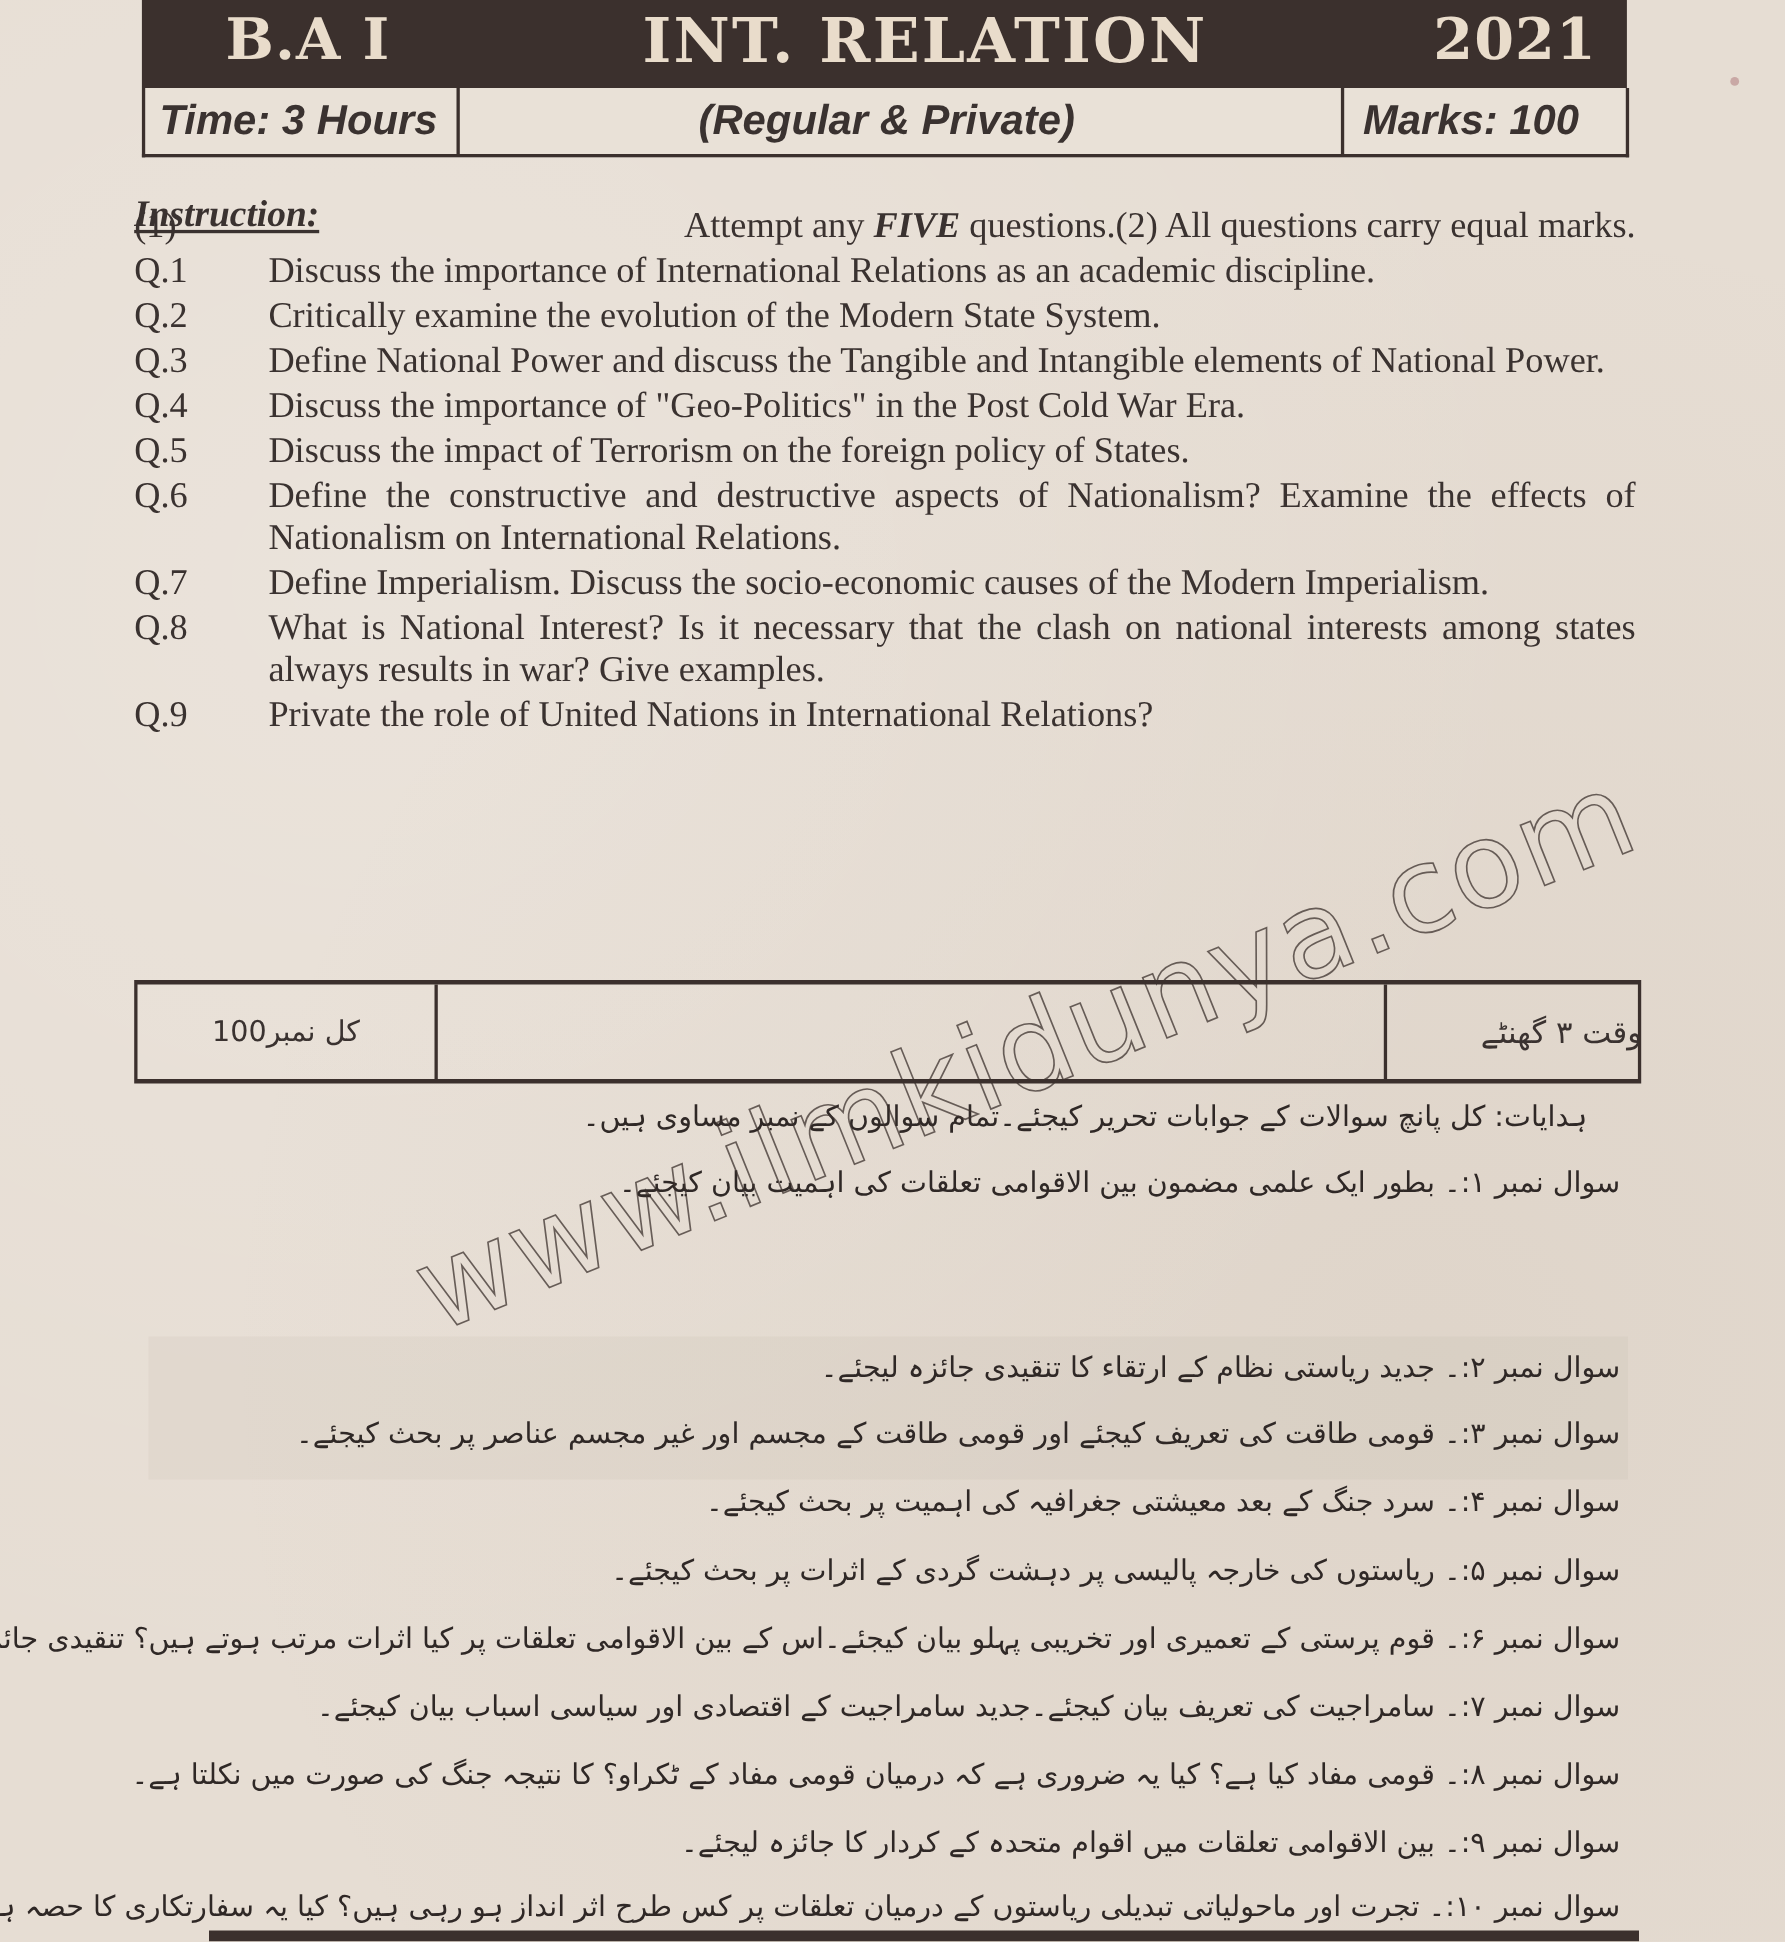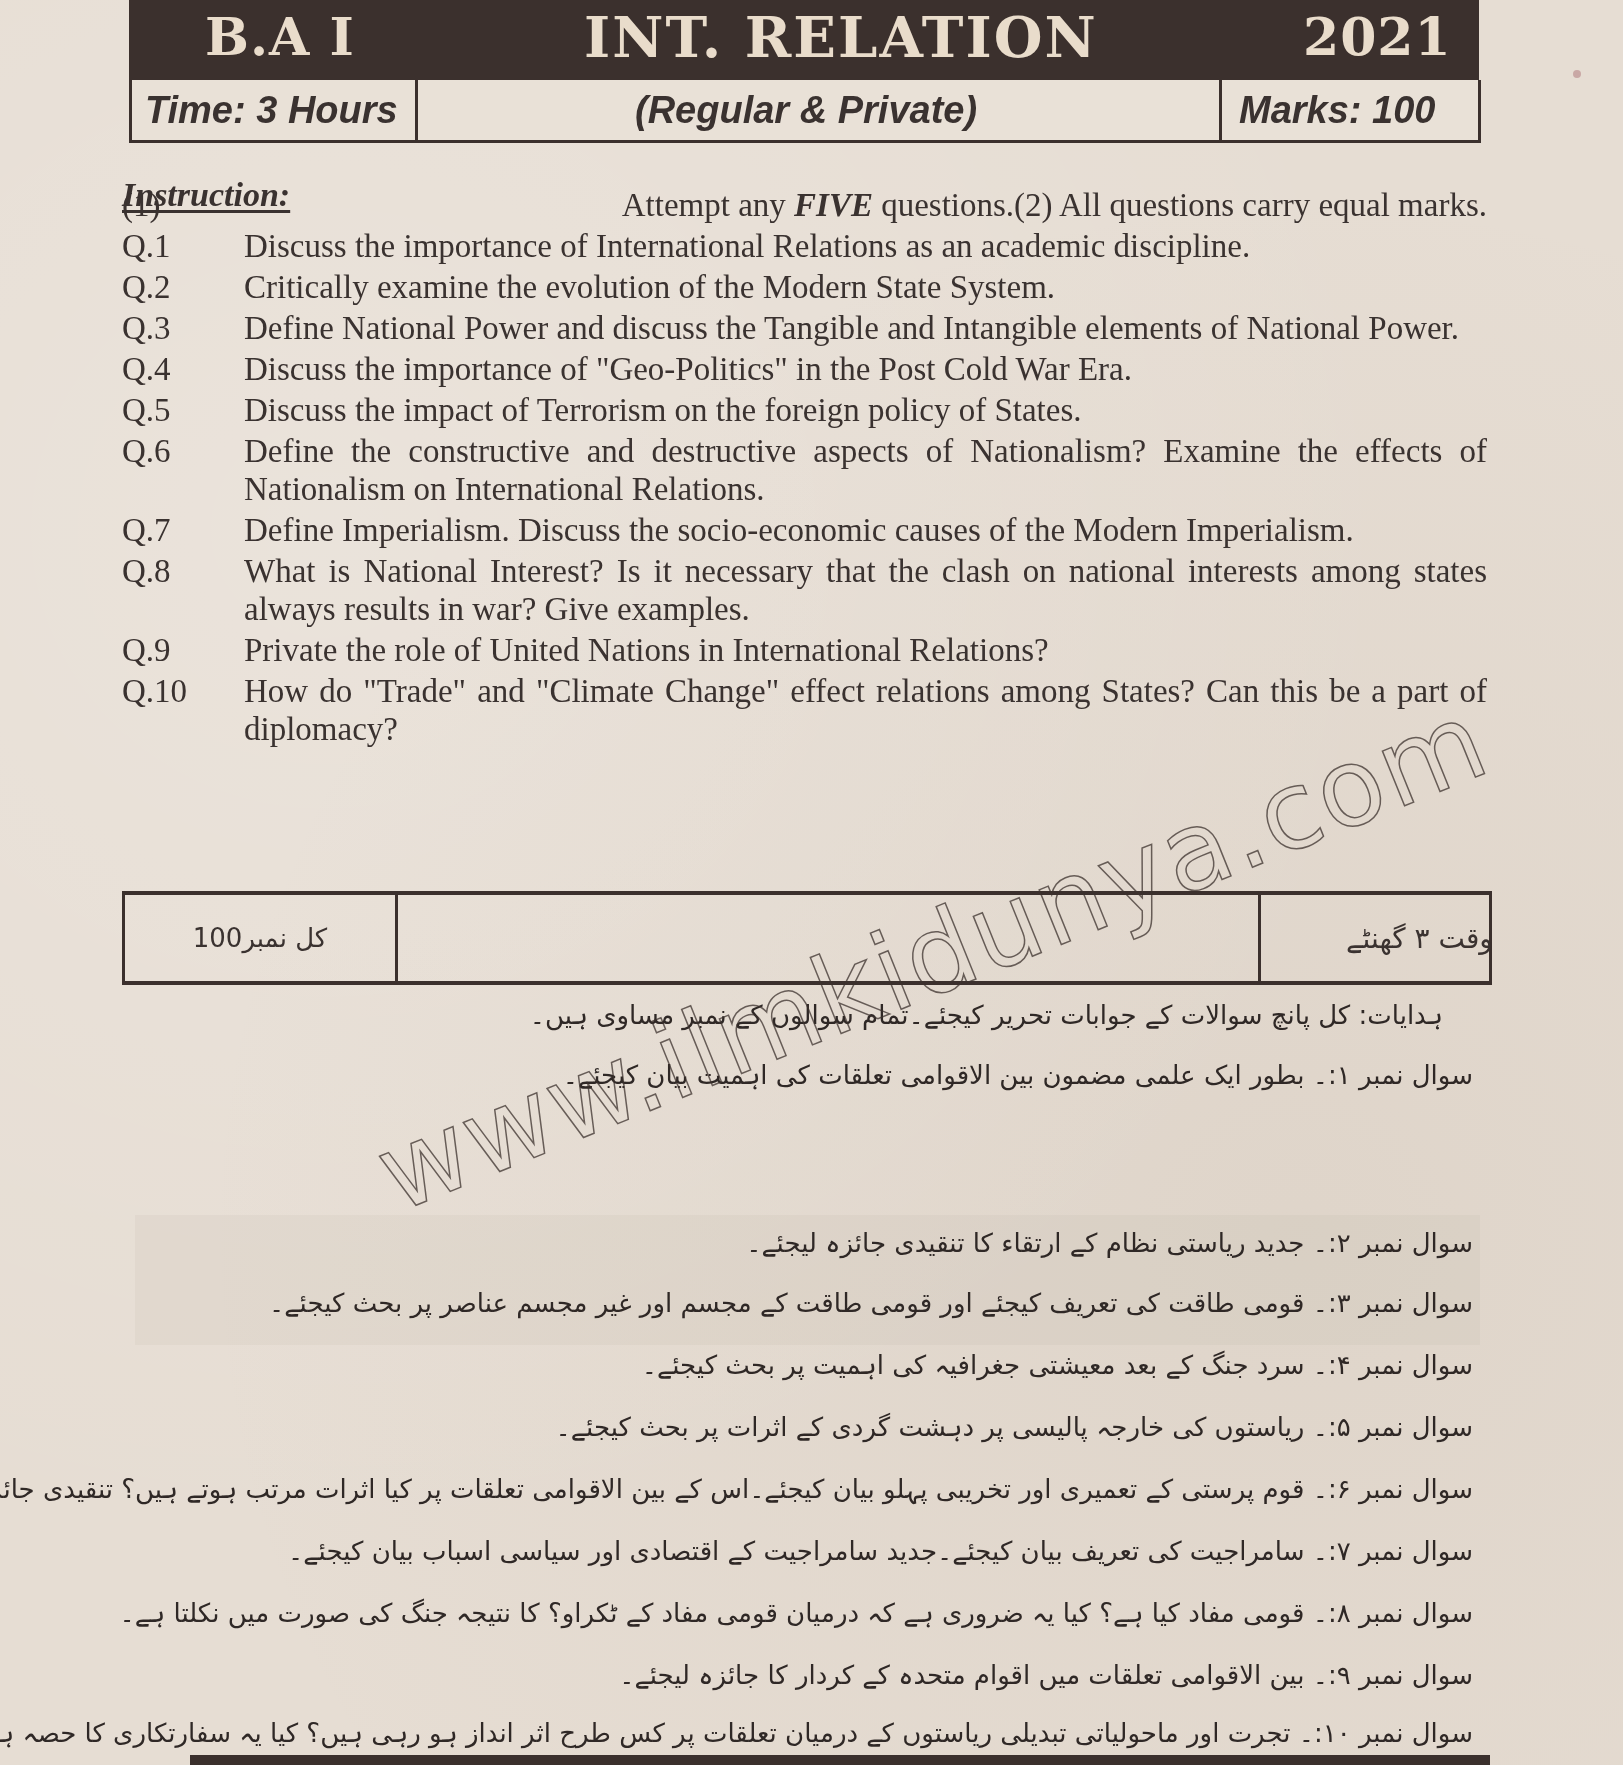--- a/index.html
+++ b/index.html
@@ -112,24 +112,20 @@
         <span class="txt">Define Imperialism. Discuss the socio-economic causes of the Modern Imperialism.</span>
       </div>
     <div class="q">
         <span class="num">Q.8</span>
         <span class="txt">What is National Interest? Is it necessary that the clash on national interests among states always results in war? Give examples.</span>
       </div>
     <div class="q">
         <span class="num">Q.9</span>
         <span class="txt">Private the role of United Nations in International Relations?</span>
       </div>
-    <div class="q">
-        <span class="num">Q.10</span>
-        <span class="txt">How do "Trade" and "Climate Change" effect relations among States? Can this be a part of diplomacy?</span>
-      </div>
   </div>
 
   <div class="ubox">
     <div class="cell left">کل نمبر100</div>
     <div class="div" style="left:270px"></div>
     <div class="div" style="left:1133px"></div>
     <div class="cell right">وقت ۳ گھنٹے</div>
   </div>
 
   <div class="band"></div>

